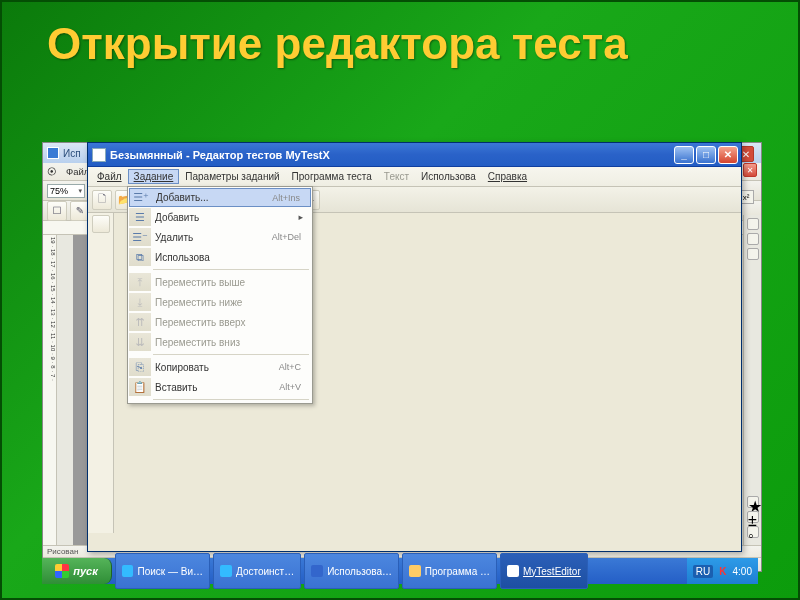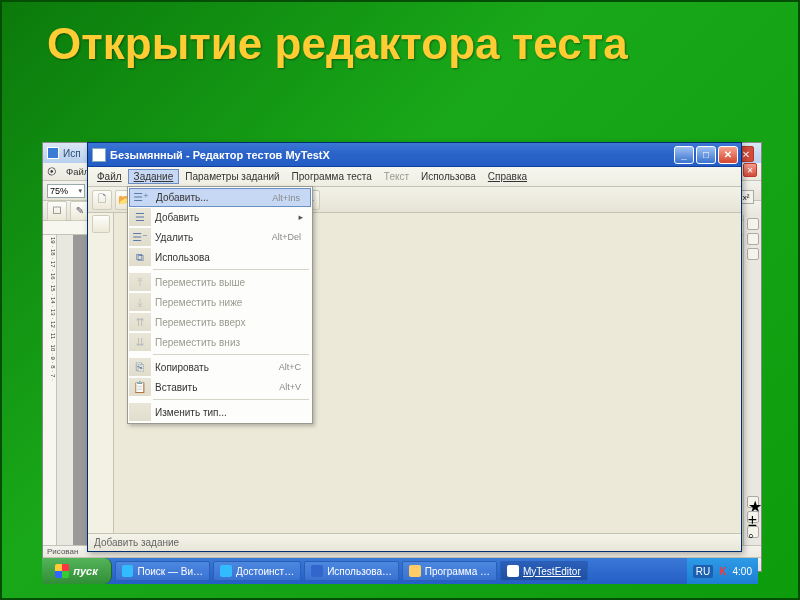--- a/index.html
+++ b/index.html
@@ -114,21 +114,21 @@
 .dd-sep{height:1px;background:#d6d4c6;margin:2px 2px 2px 24px;}
 
 
 .taskbar{position:absolute;left:40px;right:40px;bottom:14px;height:26px;
   background:linear-gradient(#3a79d6,#245ec6);display:flex;align-items:center;}
 .start-btn{height:26px;width:70px;background:linear-gradient(#55b45a,#2f8e36);border-right:1px solid #1e6524;
   display:flex;align-items:center;justify-content:center;color:#fff;font-size:11px;font-style:italic;font-weight:bold;
   border-radius:0 8px 8px 0;}
 .start-logo{width:14px;height:14px;margin-right:4px;display:inline-block;
   background:conic-gradient(#f34 0 25%, #3c3 0 50%, #36f 0 75%, #fc3 0 100%);border-radius:2px;}
-.task-item{height:20px;margin-left:3px;padding:0 6px;background:linear-gradient(#4c87df,#3a72d2);
+.task-item{height:36px;margin-left:3px;padding:0 6px;background:linear-gradient(#4c87df,#3a72d2);
   border:1px solid #2a5fb8;border-radius:2px;color:#fff;font-size:10px;display:flex;align-items:center;gap:4px;
   max-width:95px;overflow:hidden;white-space:nowrap;}
 .task-item.active{background:linear-gradient(#2b5fb8,#1d4fa2);text-decoration:underline;}
 .task-ico{width:12px;height:12px;background:#fff;border-radius:2px;display:inline-block;}
 .tray{margin-left:auto;height:26px;background:linear-gradient(#2d9be8,#1e7ed1);
   display:flex;align-items:center;padding:4px 6px;gap:6px;color:#fff;font-size:10px;}
 .tray .lang{background:#1a5fb0;padding:1px 3px;border-radius:2px;}
 .kav{color:#f33;font-weight:bold;}
 </style>
 </head>
@@ -218,23 +218,20 @@
       <div class="tsep"></div>
       <div class="tbtn">⚙</div>
       <div class="tbtn">▶</div>
     </div>
     <div class="ed-body">
       <div class="ed-leftpanel">
         <div class="tbtn" style="width:18px;height:18px"></div>
       </div>
       <div class="ed-canvas"></div>
     </div>
-    <div class="ed-status">
-        <span>Добавить задание</span>
-      </div>
   </div>
 
   <div class="dropdown">
     <div class="dd-col">
       <div class="dd-item hl">
         <span class="dd-icon dd-iconstrip">☰⁺</span>
         <span class="dd-label">Добавить...</span>
         <span class="dd-short">Alt+Ins</span>
       </div>
       <div class="dd-item dd-sub">
@@ -272,24 +269,20 @@
         <span class="dd-icon dd-iconstrip">⎘</span>
         <span class="dd-label">Копировать</span>
         <span class="dd-short">Alt+C</span>
       </div>
       <div class="dd-item">
         <span class="dd-icon dd-iconstrip">📋</span>
         <span class="dd-label">Вставить</span>
         <span class="dd-short">Alt+V</span>
       </div>
       <div class="dd-sep"></div>
-      <div class="dd-item">
-        <span class="dd-icon dd-iconstrip"></span>
-        <span class="dd-label">Изменить тип...</span>
-      </div>
     </div>
   </div>
 
   <div class="taskbar">
     <div class="start-btn">
       <span class="start-logo"></span>
       <span>пуск</span>
     </div>
     <div class="task-item">
         <span class="task-ico" style="background:#3bf;"></span>

